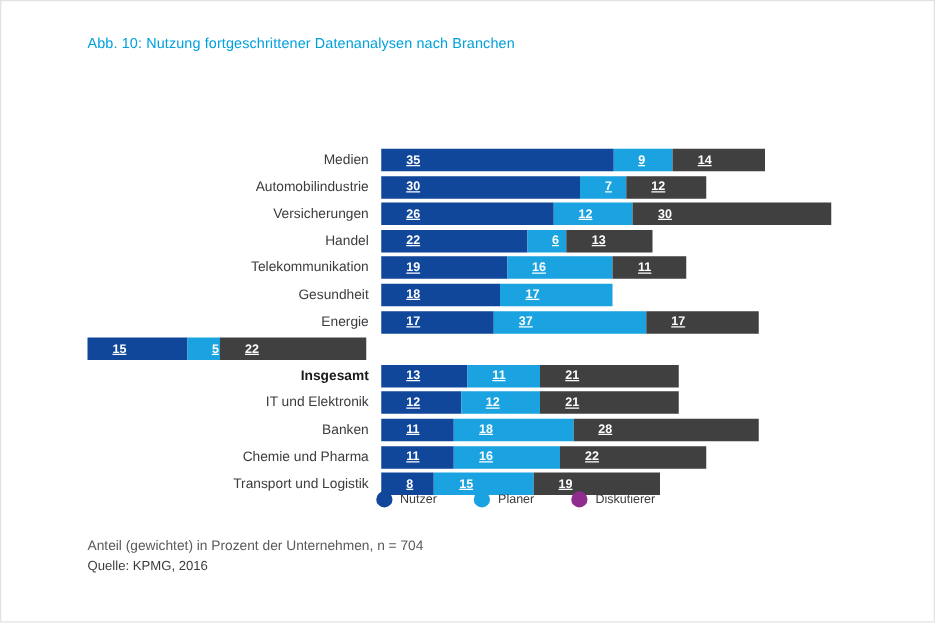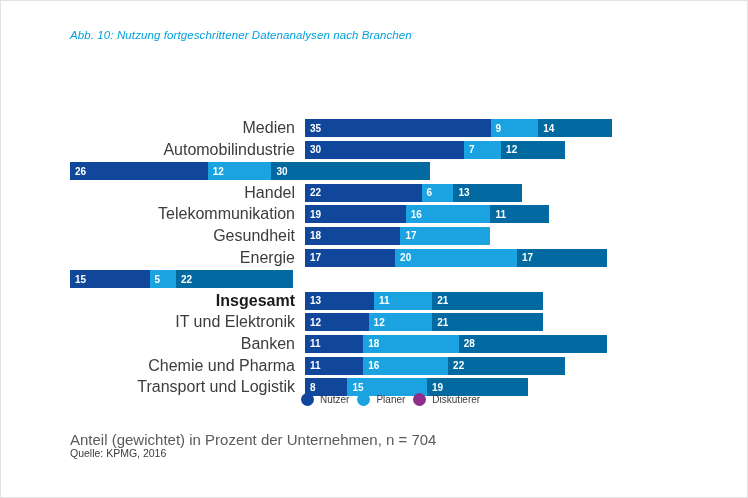--- a/index.html
+++ b/index.html
@@ -22,21 +22,20 @@
     background: #ffffff;
     border: 1px solid #e2e2e2;
   }
   .fig-label {
     position: absolute;
     left: 69px;
     top: 28px;
     font-size: 11.5px;
     color: #00a0dc;
     letter-spacing: 0.1px;
-    font-style: italic;
   }
   .fig-title {
     position: absolute;
     left: 69px;
     top: 44px;
     font-size: 12.5px;
     font-weight: bold;
     color: #7b2a8c;
     letter-spacing: 0.1px;
   }
@@ -60,21 +59,21 @@
     position: relative;
     height: 18px;
     margin-bottom: 3.6px;
     display: flex;
     align-items: center;
   }
   .cat-label {
     width: 235px;
     text-align: right;
     padding-right: 10px;
-    font-size: 16px;
+    font-size: 11px;
     color: #3c3c3c;
     box-sizing: border-box;
     white-space: nowrap;
   }
   .cat-label.bold {
     font-weight: bold;
     color: #1a1a1a;
   }
   .bars {
     display: flex;
@@ -82,33 +81,34 @@
     align-items: stretch;
   }
   .seg {
     height: 18px;
     display: flex;
     align-items: center;
     color: #ffffff;
     font-size: 10px;
     font-weight: bold;
     box-sizing: border-box;
-    padding-left: 5px;
+    padding-left: 20px;
+    text-decoration: underline;
   }
   .seg.nutzer { background: #10479b; }
   .seg.planer { background: #1aa3e0; }
-  .seg.diskutierer { background: #0369a1; }
+  .seg.diskutierer { background: #404040; }
 
   .legend {
     position: absolute;
     left: 300px;
     top: 392px;
     display: flex;
     align-items: center;
-    gap: 8px;
+    gap: 30px;
     font-size: 10px;
     color: #3c3c3c;
   }
   .legend-item {
     display: flex;
     align-items: center;
     gap: 6px;
   }
   .dot {
     width: 13px;
@@ -117,21 +117,21 @@
     display: inline-block;
   }
   .dot.nutzer { background: #10479b; }
   .dot.planer { background: #1aa3e0; }
   .dot.diskutierer { background: #8e2d8e; }
 
   .footnote {
     position: absolute;
     left: 69px;
     top: 430px;
-    font-size: 15px;
+    font-size: 11px;
     color: #5a5a5a;
   }
   .source {
     position: absolute;
     left: 69px;
     top: 446px;
     font-size: 10.5px;
     color: #3c3c3c;
   }
 </style>
@@ -153,20 +153,21 @@
       </div>
       <div class="row">
         <div class="cat-label">Automobilindustrie</div>
         <div class="bars">
           <div class="seg nutzer" style="width: 159px;">30</div>
           <div class="seg planer" style="width: 37.1px;">7</div>
           <div class="seg diskutierer" style="width: 63.6px;">12</div>
         </div>
       </div>
       <div class="row">
+        <div class="cat-label">Versicherungen</div>
         <div class="bars">
           <div class="seg nutzer" style="width: 137.8px;">26</div>
           <div class="seg planer" style="width: 63.6px;">12</div>
           <div class="seg diskutierer" style="width: 159px;">30</div>
         </div>
       </div>
       <div class="row">
         <div class="cat-label">Handel</div>
         <div class="bars">
           <div class="seg nutzer" style="width: 116.6px;">22</div>
@@ -186,21 +187,21 @@
         <div class="cat-label">Gesundheit</div>
         <div class="bars">
           <div class="seg nutzer" style="width: 95.4px;">18</div>
           <div class="seg planer" style="width: 90.1px;">17</div>
         </div>
       </div>
       <div class="row">
         <div class="cat-label">Energie</div>
         <div class="bars">
           <div class="seg nutzer" style="width: 90.1px;">17</div>
-          <div class="seg planer" style="width: 121.9px;">20</div>
+          <div class="seg planer" style="width: 121.9px;">37</div>
           <div class="seg diskutierer" style="width: 90.1px;">17</div>
         </div>
       </div>
       <div class="row">
         <div class="bars">
           <div class="seg nutzer" style="width: 79.5px;">15</div>
           <div class="seg planer" style="width: 26.5px;">5</div>
           <div class="seg diskutierer" style="width: 116.6px;">22</div>
         </div>
       </div>

